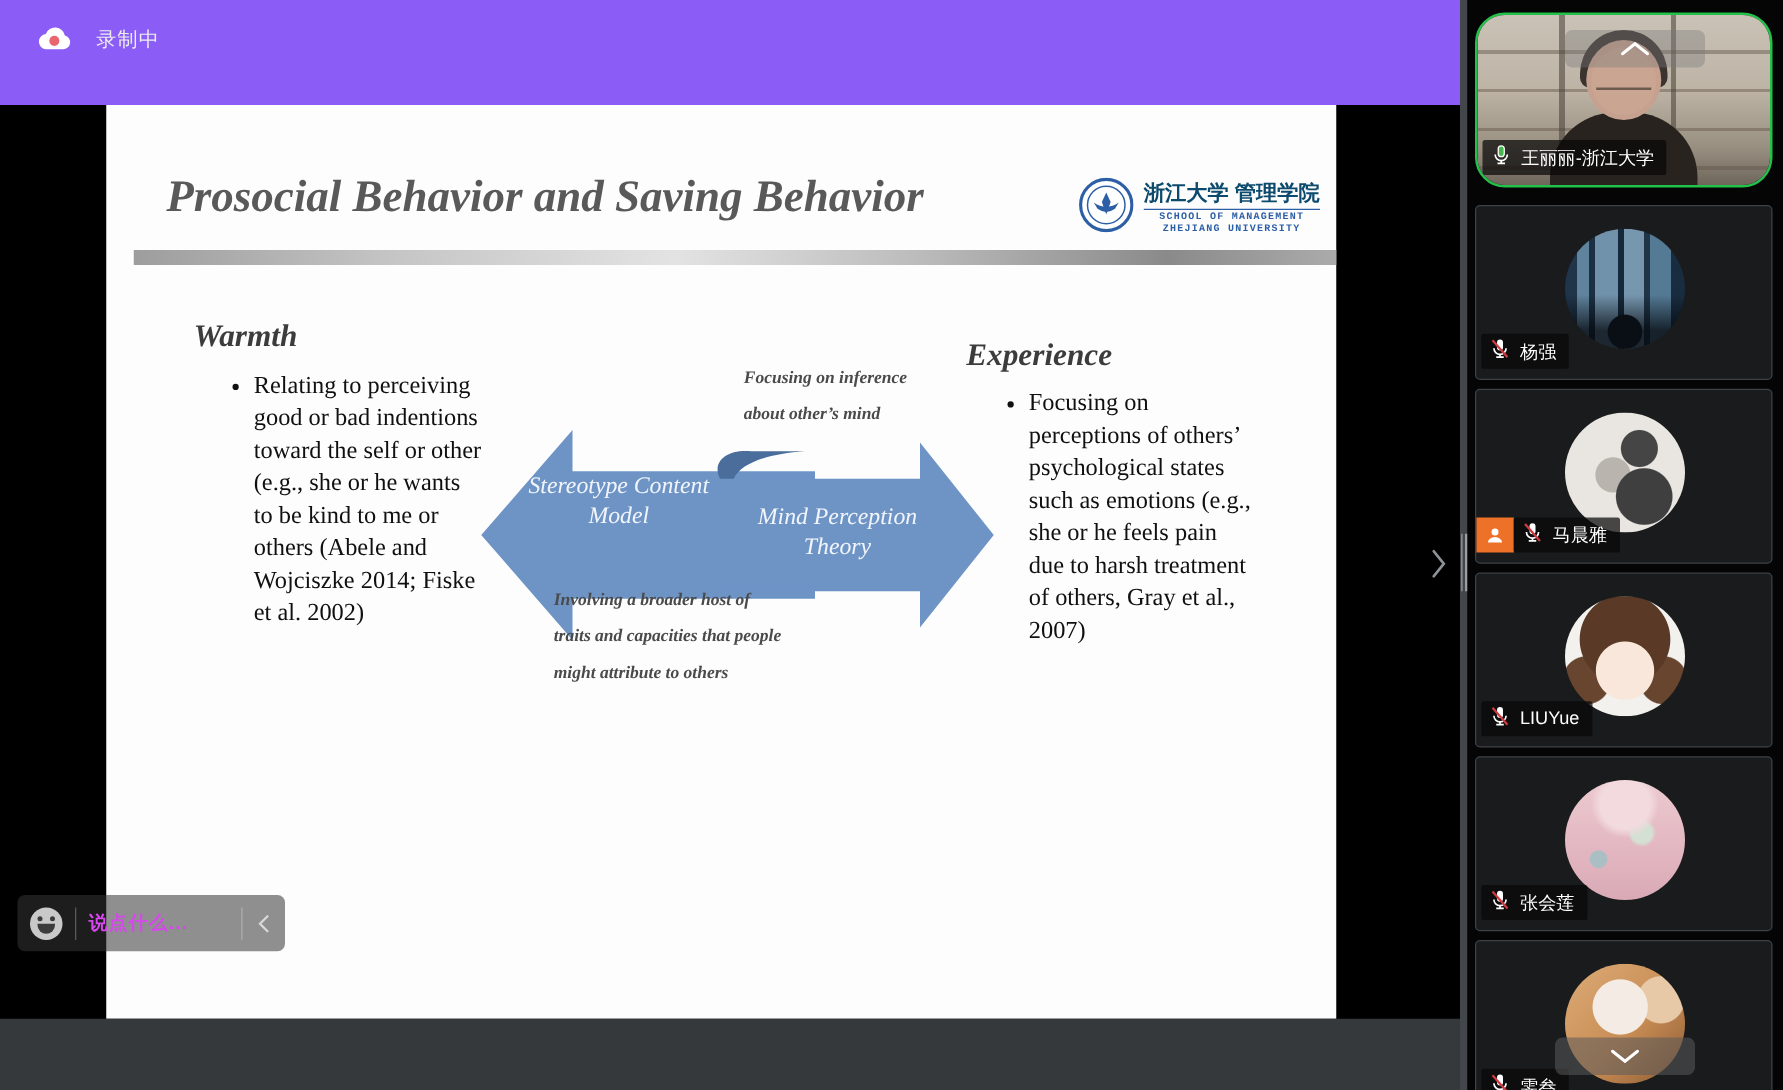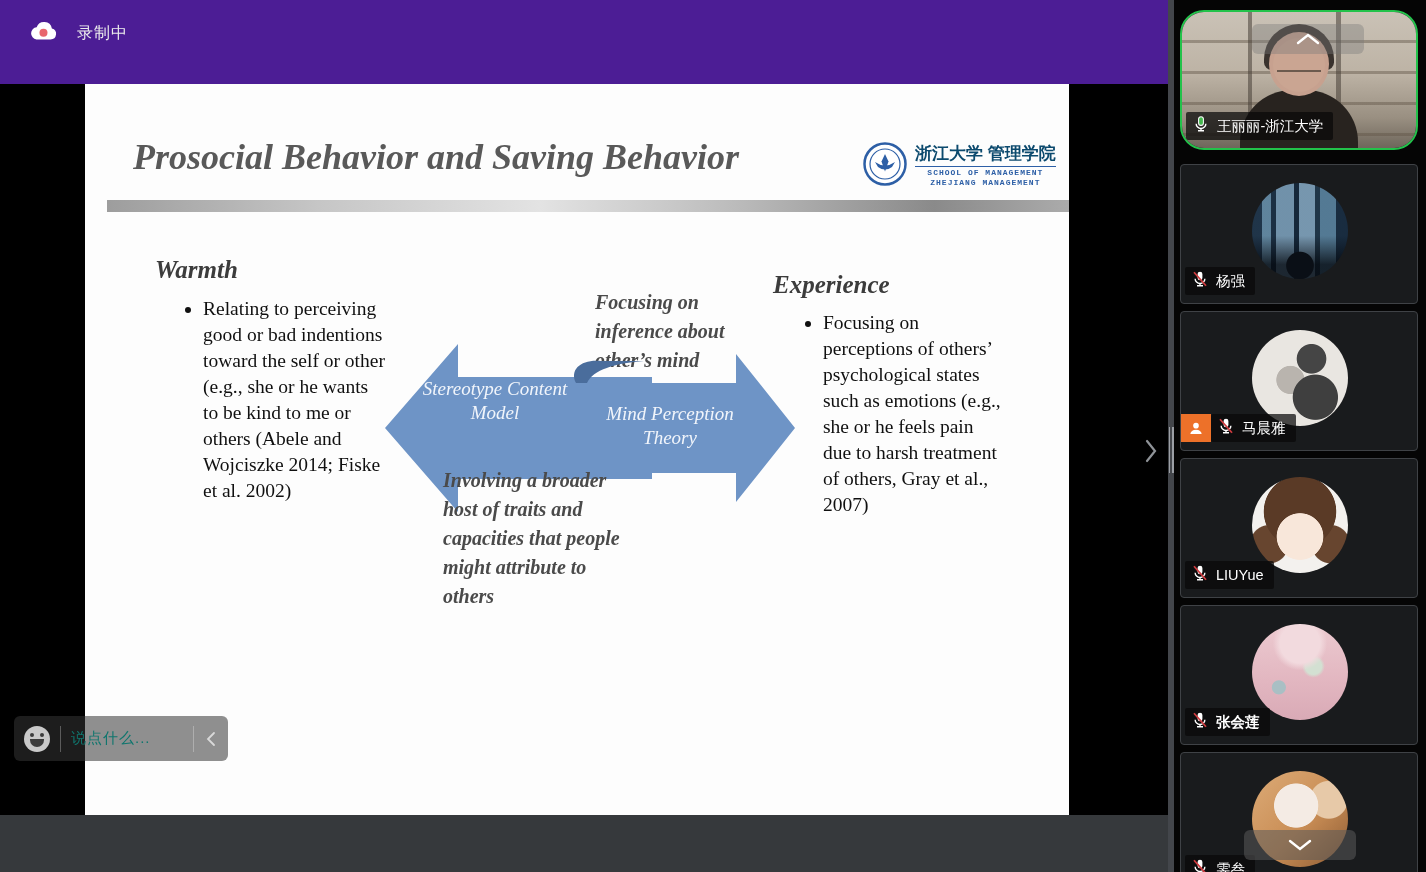--- a/index.html
+++ b/index.html
@@ -1,21 +1,21 @@
 <!DOCTYPE html>
 <html><head>
 <meta charset="utf-8">
 <style>
   html,body{margin:0;padding:0;background:#000;}
   body{width:1426px;height:872px;position:relative;overflow:hidden;
        font-family:"Liberation Sans","DejaVu Sans",sans-serif;}
 
   
   .main-col{position:absolute;left:0;top:0;width:1168px;height:872px;}
-  .top-bar{position:absolute;left:0;top:0;width:1168px;height:84px;background:#4c1d95;
+  .top-bar{position:absolute;left:0;top:0;width:1168px;height:84px;background:#8b5cf6;
            display:flex;align-items:flex-start;padding:20px 0 0 28px;box-sizing:border-box;gap:19px;}
   .rec-label{color:#ececec;font-size:16px;line-height:26px;letter-spacing:1px;}
 
   .stage{position:absolute;left:0;top:84px;width:1168px;height:833px;background:#000;}
   .bottom-bar{position:absolute;left:0;top:815px;width:1168px;height:57px;background:#36393c;}
 
   
   .slide{position:absolute;left:85px;top:0;width:984px;height:731px;background:#fdfdfd;
          font-family:"Liberation Serif","DejaVu Serif",serif;}
   .slide-title{position:absolute;left:48px;top:52px;font-size:36px;font-weight:bold;font-style:italic;
@@ -33,57 +33,57 @@
 
   .col-heading{position:absolute;font-size:25px;font-weight:bold;font-style:italic;color:#3c3c3c;}
   .warmth-h{left:70px;top:172px;}
   .experience-h{left:688px;top:187px;}
 
   .slide ul{margin:0;padding:0 0 0 18px;list-style:disc;}
   .slide li{font-size:19.5px;line-height:26px;color:#101010;}
   .warmth-ul{position:absolute;left:100px;top:212px;width:182px;}
   .experience-ul{position:absolute;left:720px;top:226px;width:180px;}
 
-  .center-note{position:absolute;font-size:20px;line-height:29px;font-weight:bold;font-style:italic;color:#4a4a4a;}
+  .center-note{position:absolute;font-size:14px;line-height:29px;font-weight:bold;font-style:italic;color:#4a4a4a;}
   .note-top{left:510px;top:204px;width:160px;}
   .note-bottom{left:358px;top:382px;width:188px;}
 
   .arrows-svg{position:absolute;left:295px;top:246px;width:420px;height:200px;}
   .arrow-label{position:absolute;color:#f1f5fb;font-style:italic;font-size:19px;line-height:23.5px;
                text-align:center;}
   .label-left{left:330px;top:293px;width:160px;}
   .label-right{left:504px;top:318px;width:162px;}
 
   
   .chat-bar{position:absolute;left:14px;top:632px;width:214px;height:45px;border-radius:6px;
             background:rgba(52,52,52,0.55);display:flex;align-items:center;padding:0 10px;box-sizing:border-box;gap:10px;}
   .smiley{width:26px;height:26px;border-radius:50%;background:#c9c9c9;position:relative;flex:0 0 auto;}
   .smiley:before{content:"";position:absolute;top:7px;left:6px;width:4px;height:4px;border-radius:50%;
                  background:#3c3c3c;box-shadow:10px 0 0 #3c3c3c;}
   .smiley:after{content:"";position:absolute;left:6px;top:13px;width:14px;height:8px;
                 border-radius:0 0 14px 14px;background:#3c3c3c;}
   .chat-div{width:1px;height:26px;background:rgba(255,255,255,0.28);flex:0 0 auto;}
-  .chat-input{color:#0f766e;font-size:15px;flex:1;letter-spacing:1px;}
+  .chat-input{color:#d946ef;font-size:15px;flex:1;letter-spacing:1px;font-weight:bold;}
   .chat-collapse{display:flex;align-items:center;flex:0 0 auto;padding:2px;}
 
   
   .stage-collapse{position:absolute;left:1142px;top:352px;width:18px;height:30px;display:flex;
                   align-items:center;justify-content:center;cursor:pointer;}
 
   
   .v-divider{position:absolute;left:1168px;top:0;width:6px;height:872px;background:#43464b;}
   .v-handle{position:absolute;left:0;top:427px;width:6px;height:46px;display:flex;justify-content:center;gap:2px;}
   .v-handle span{display:block;width:1.5px;height:46px;background:#9b9fa5;}
 
   
   .sidebar{position:absolute;left:1174px;top:0;width:252px;height:872px;background:#050505;overflow:hidden;}
   .tile{position:absolute;left:6px;width:238px;height:140px;background:#191b1d;border:1px solid #3f4246;
         border-radius:4px;box-sizing:border-box;overflow:hidden;}
   .tile.speaking{border:2px solid #22c24a;}
-  .t1{top:10px;border-radius:24px;} .t2{top:164px;} .t3{top:311px;} .t4{top:458px;} .t5{top:605px;font-weight:bold;} .t6{top:752px;}
+  .t1{top:10px;border-radius:24px;} .t2{top:164px;} .t3{top:311px;} .t4{top:458px;} .t5{top:605px;} .t6{top:752px;}
 
   .avatar{position:absolute;left:71px;top:18px;width:96px;height:96px;border-radius:50%;}
   .av-yq{background:
       radial-gradient(circle at 50% 86%,#0a0f16 0 14%,transparent 15%),
       linear-gradient(180deg,rgba(30,45,62,.15) 0 55%,rgba(4,8,14,.8) 85%),
       linear-gradient(90deg,#20364b 0 10%,#6b93ad 10% 20%,#1b3044 20% 25%,#7fa3bd 25% 44%,#14273a 44% 49%,#86a9c2 49% 66%,#203749 66% 71%,#5d87a3 71% 88%,#182c40 88%);}
   .av-mcy{background:
       radial-gradient(circle at 62% 30%,#454545 0 16%,transparent 17%),
       radial-gradient(circle at 66% 70%,#3f3f3f 0 24%,transparent 25%),
       radial-gradient(circle at 40% 52%,#b9b4ae 0 18%,transparent 19%),
@@ -160,21 +160,21 @@
             <circle cx="22" cy="22" r="20.5" fill="#ffffff" stroke="#2d5fa6" stroke-width="2.5"></circle>
             <circle cx="22" cy="22" r="15" fill="none" stroke="#2d5fa6" stroke-width="1.2"></circle>
             <path d="M22 12 l3.5 7.5 -3.5 10 -3.5 -10 Z" fill="#2d5fa6"></path>
             <path d="M12 20 q10 7 20 0 l-3 5 q-7 5 -14 0 Z" fill="#2d5fa6"></path>
           </svg>
         </span>
         <div class="logo-text">
           <div class="logo-cn">浙江大学 管理学院</div>
           <div class="logo-en">
             <span>SCHOOL OF MANAGEMENT</span><br>
-            <span>ZHEJIANG MANAGEMENT</span>
+            <span>ZHEJIANG UNIVERSITY</span>
           </div>
         </div>
       </div>
 
       <div class="col-heading warmth-h">Warmth</div>
       <ul class="warmth-ul">
         <li>Relating to perceiving good or bad indentions toward the self or other (e.g., she or he wants to be kind to me or others (Abele and Wojciszke 2014; Fiske et al. 2002)</li>
       </ul>
 
       <div class="center-note note-top">Focusing on inference about other’s mind</div>

